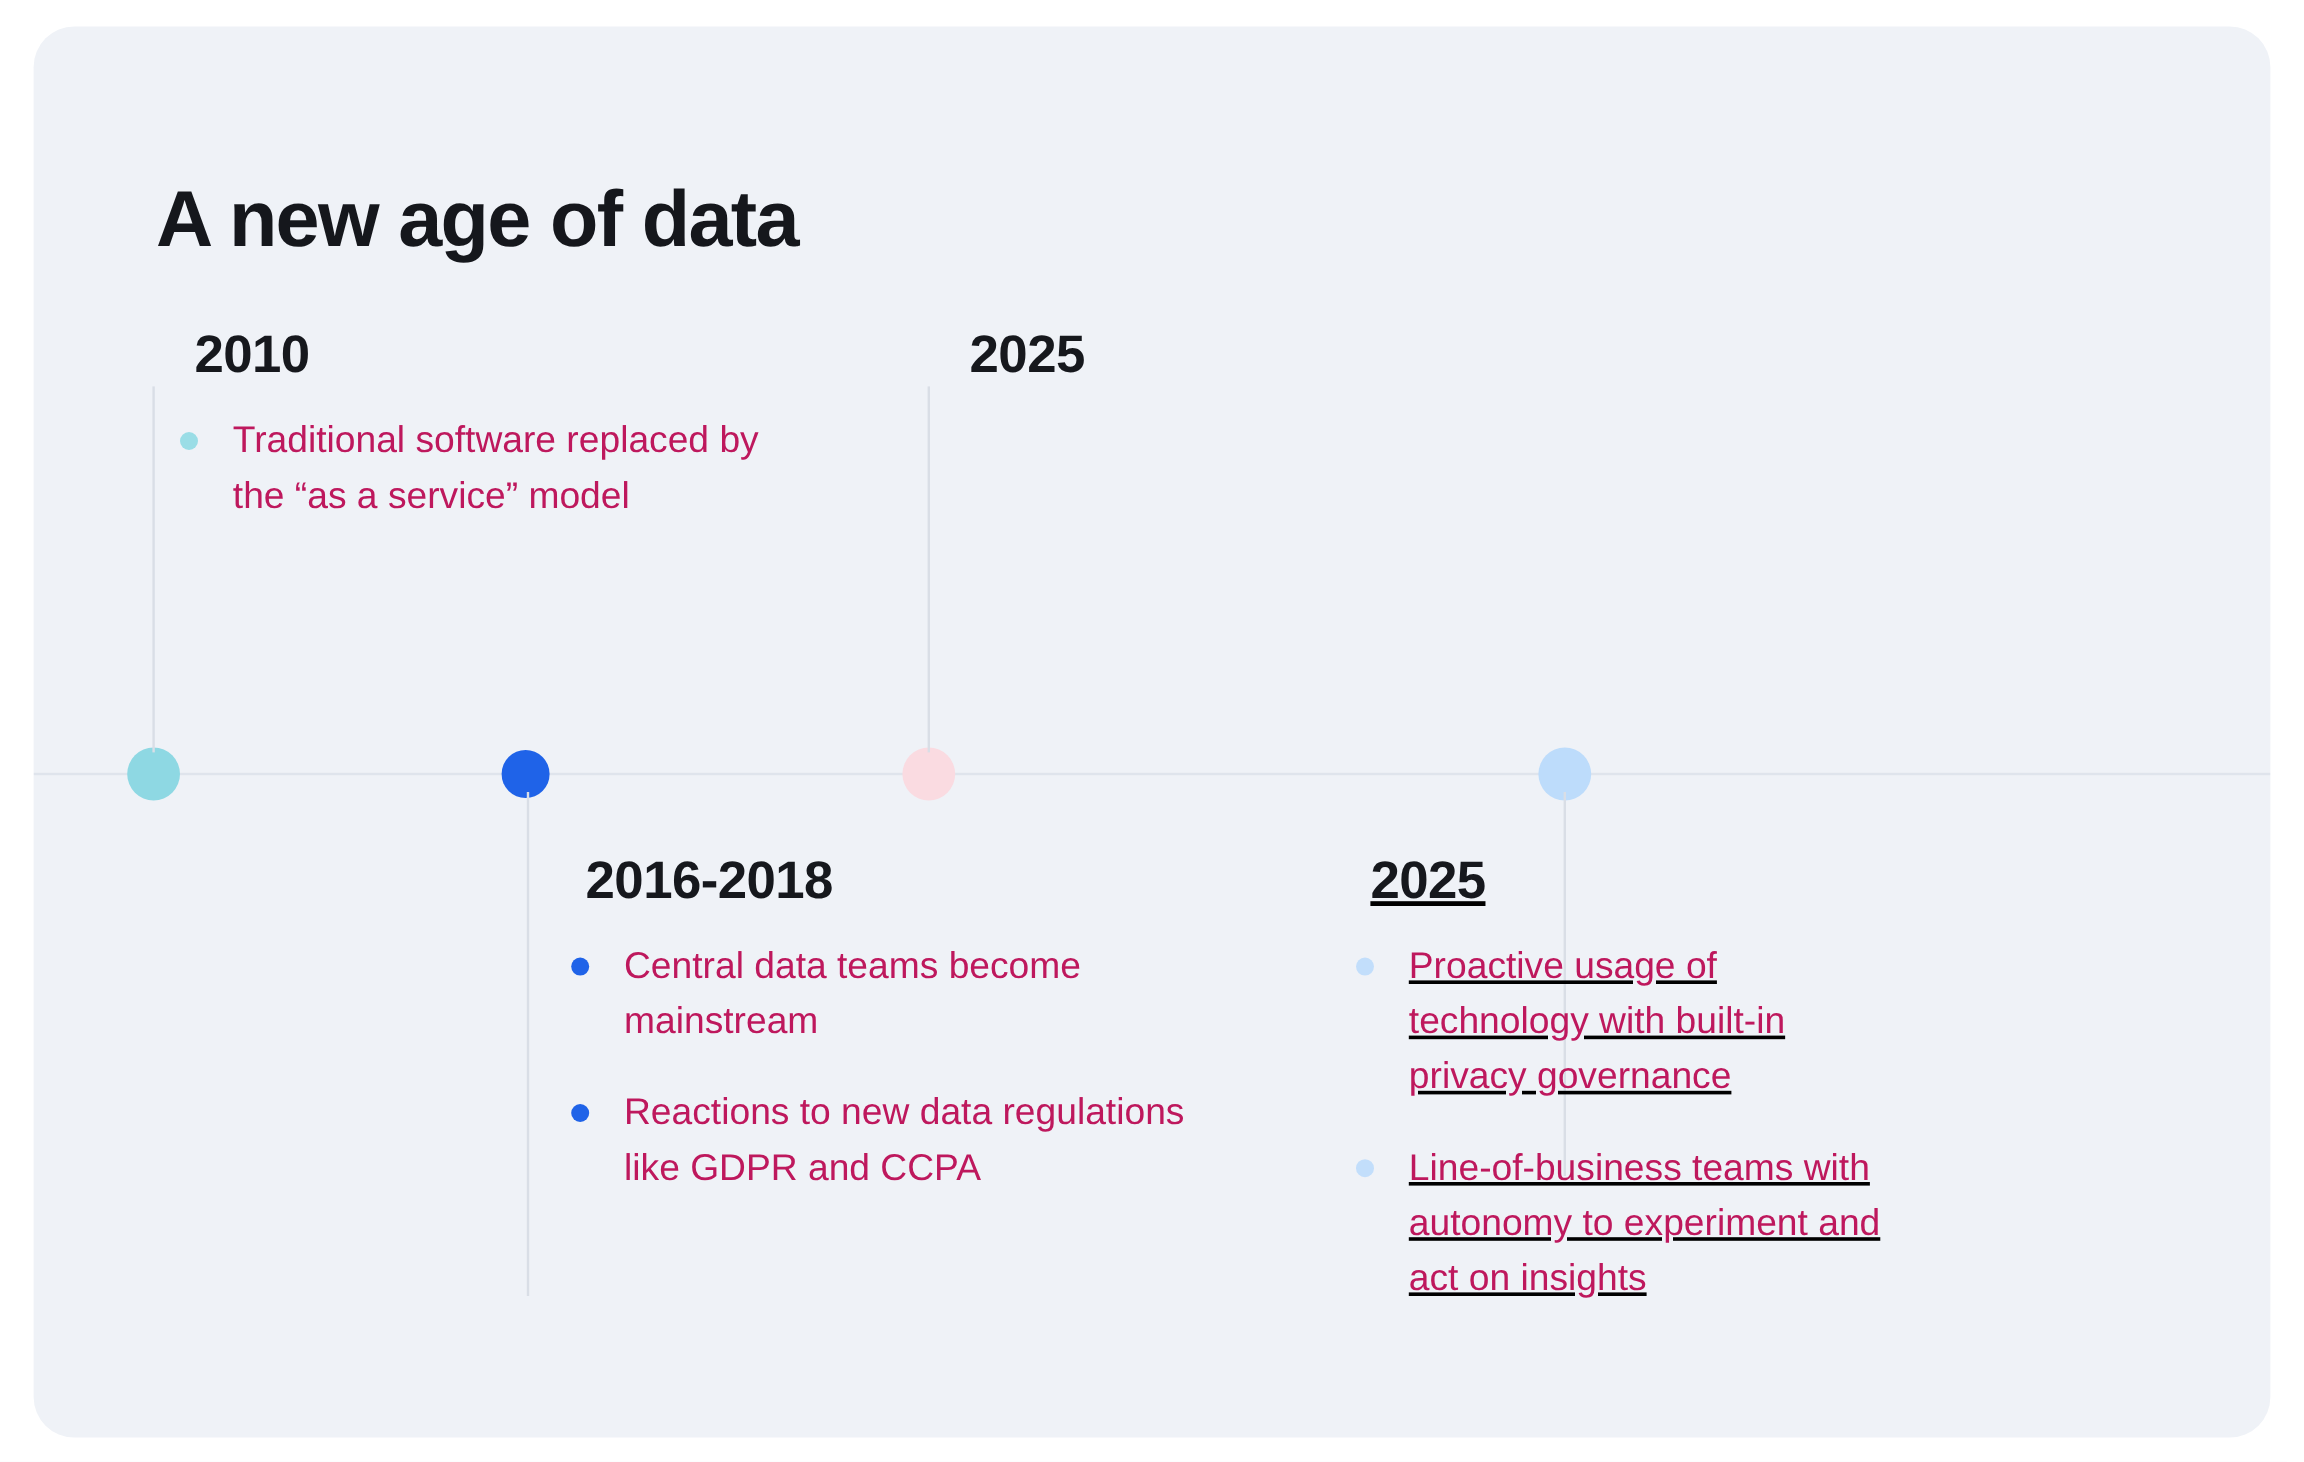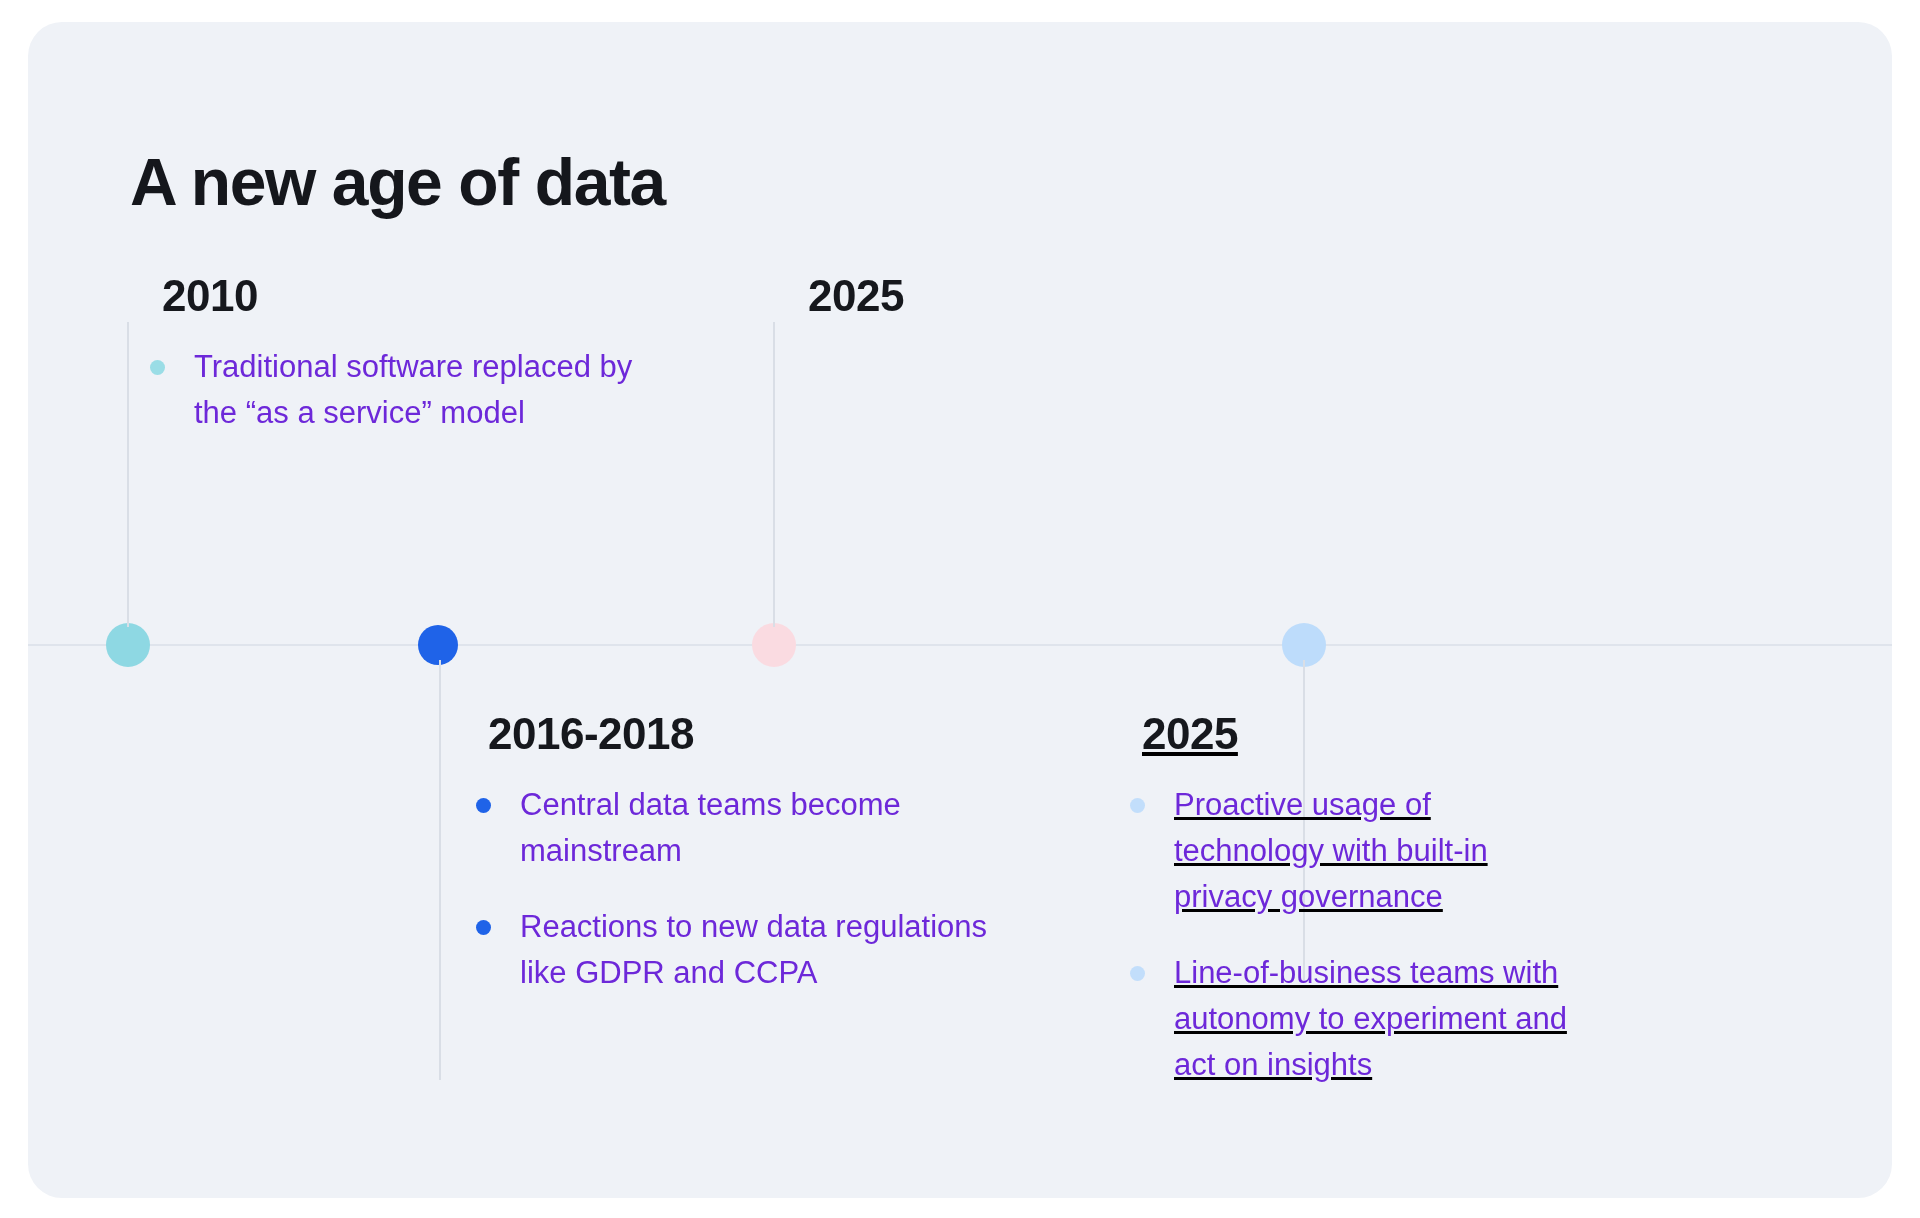--- a/index.html
+++ b/index.html
@@ -71,21 +71,21 @@
     margin: 0;
     padding: 0;
     list-style: none;
   }
 
   .bullet {
     position: relative;
     padding-left: 44px;
     font-size: 31px;
     line-height: 46px;
-    color: #6d28d9;
+    color: #be185d;
     margin-bottom: 30px;
   }
   .bullet:last-child { margin-bottom: 0; }
 
   .bullet .bdot {
     position: absolute;
     left: 0;
     top: 16px;
     width: 15px;
     height: 15px;

